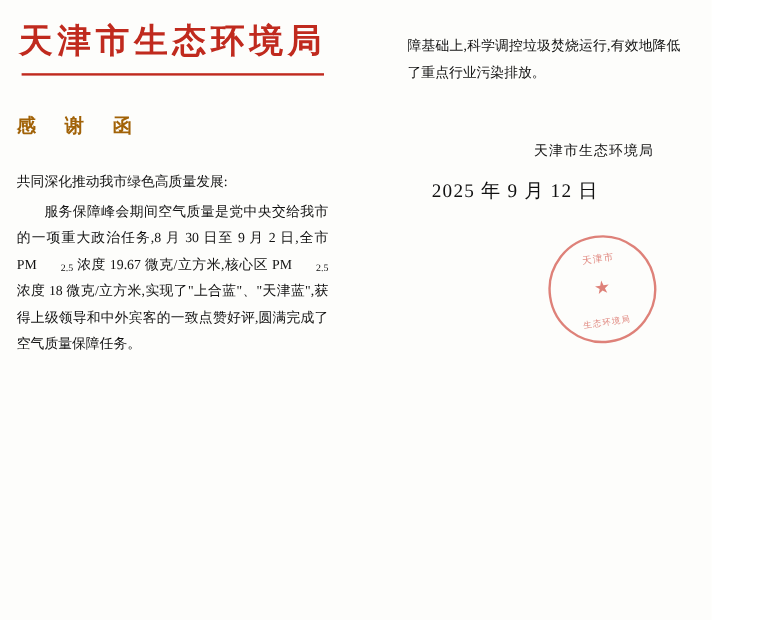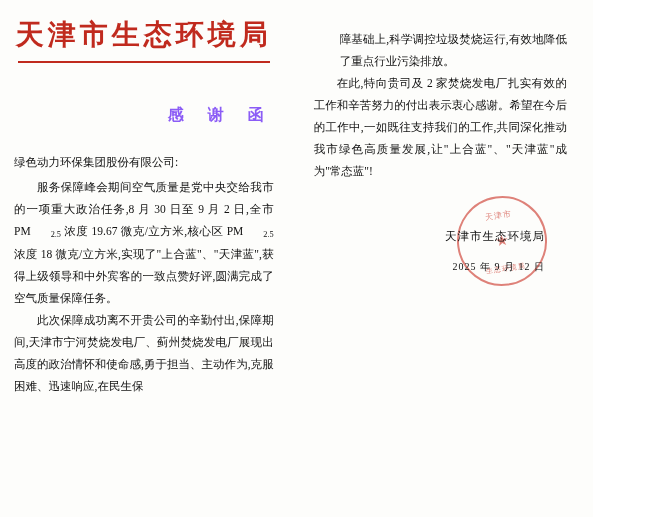--- a/index.html
+++ b/index.html
@@ -40,26 +40,26 @@
     text-align: center;
     margin: 6px 0 0 0;
     line-height: 1.1;
   }
   .letterhead-rule {
     border-bottom: 2px solid #c02a1e;
     margin: 10px 4px 0 4px;
     height: 0;
   }
   .doc-title {
-    text-align: right;
+    text-align: left;
     font-size: 16px;
     font-weight: bold;
     letter-spacing: 10px;
-    margin: 42px 0 26px 0;
-    color: #8b5cf6;
+    margin: 32px 0 26px 0;
+    color: #a16207;
   }
   .salutation {
     font-size: 11.5px;
     line-height: 1.9;
     margin: 0 0 2px 0;
     color: #111;
   }
   .para {
     font-size: 11.5px;
     line-height: 1.92;
@@ -91,23 +91,24 @@
     position: relative;
     z-index: 2;
   }
   .sign-name {
     font-size: 11.5px;
     letter-spacing: 1px;
     color: #111;
     margin-bottom: 16px;
   }
   .sign-date {
-    font-size: 10px;
+    font-size: 16px;
     letter-spacing: 1px;
     color: #111;
+    text-align: center;
   }
   
   .seal {
     position: absolute;
     right: 46px;
     top: 196px;
     width: 86px;
     height: 86px;
     border: 2.5px solid #d0483c;
     border-radius: 50%;
@@ -151,31 +152,29 @@
 
 <div class="page">
 
   <div class="col-left">
 
     <div class="letterhead">天津市生态环境局</div>
     <div class="letterhead-rule"></div>
 
     <div class="doc-title">感 谢 函</div>
 
-    <p class="salutation">绿色动力环保集团股份有限公司:</p>
+    <p class="salutation">共同深化推动我市绿色高质量发展:</p>
 
     <p class="para">服务保障峰会期间空气质量是党中央交给我市的一项重大政治任务,8 月 30 日至 9 月 2 日,全市 PM<span class="sub">2.5</span> 浓度 19.67 微克/立方米,核心区 PM<span class="sub">2.5</span> 浓度 18 微克/立方米,实现了"上合蓝"、"天津蓝",获得上级领导和中外宾客的一致点赞好评,圆满完成了空气质量保障任务。</p>
-    <p class="para">此次保障成功离不开贵公司的辛勤付出,保障期间,天津市宁河焚烧发电厂、蓟州焚烧发电厂展现出高度的政治情怀和使命感,勇于担当、主动作为,克服困难、迅速响应,在民生保</p>
 
   </div>
 
   <div class="col-right">
 
     <p class="para noindent">障基础上,科学调控垃圾焚烧运行,有效地降低了重点行业污染排放。</p>
-    <p class="para">在此,特向贵司及 2 家焚烧发电厂扎实有效的工作和辛苦努力的付出表示衷心感谢。希望在今后的工作中,一如既往支持我们的工作,共同深化推动我市绿色高质量发展,让"上合蓝"、"天津蓝"成为"常态蓝"!</p>
 
     <div class="seal">
       <div class="seal-text-top">天津市</div>
       <div class="seal-star">★</div>
       <div class="seal-text-bottom">生态环境局</div>
     </div>
 
     <div class="sign-block">
       <div class="sign-name">天津市生态环境局</div>
       <div class="sign-date">2025 年 9 月 12 日</div>

